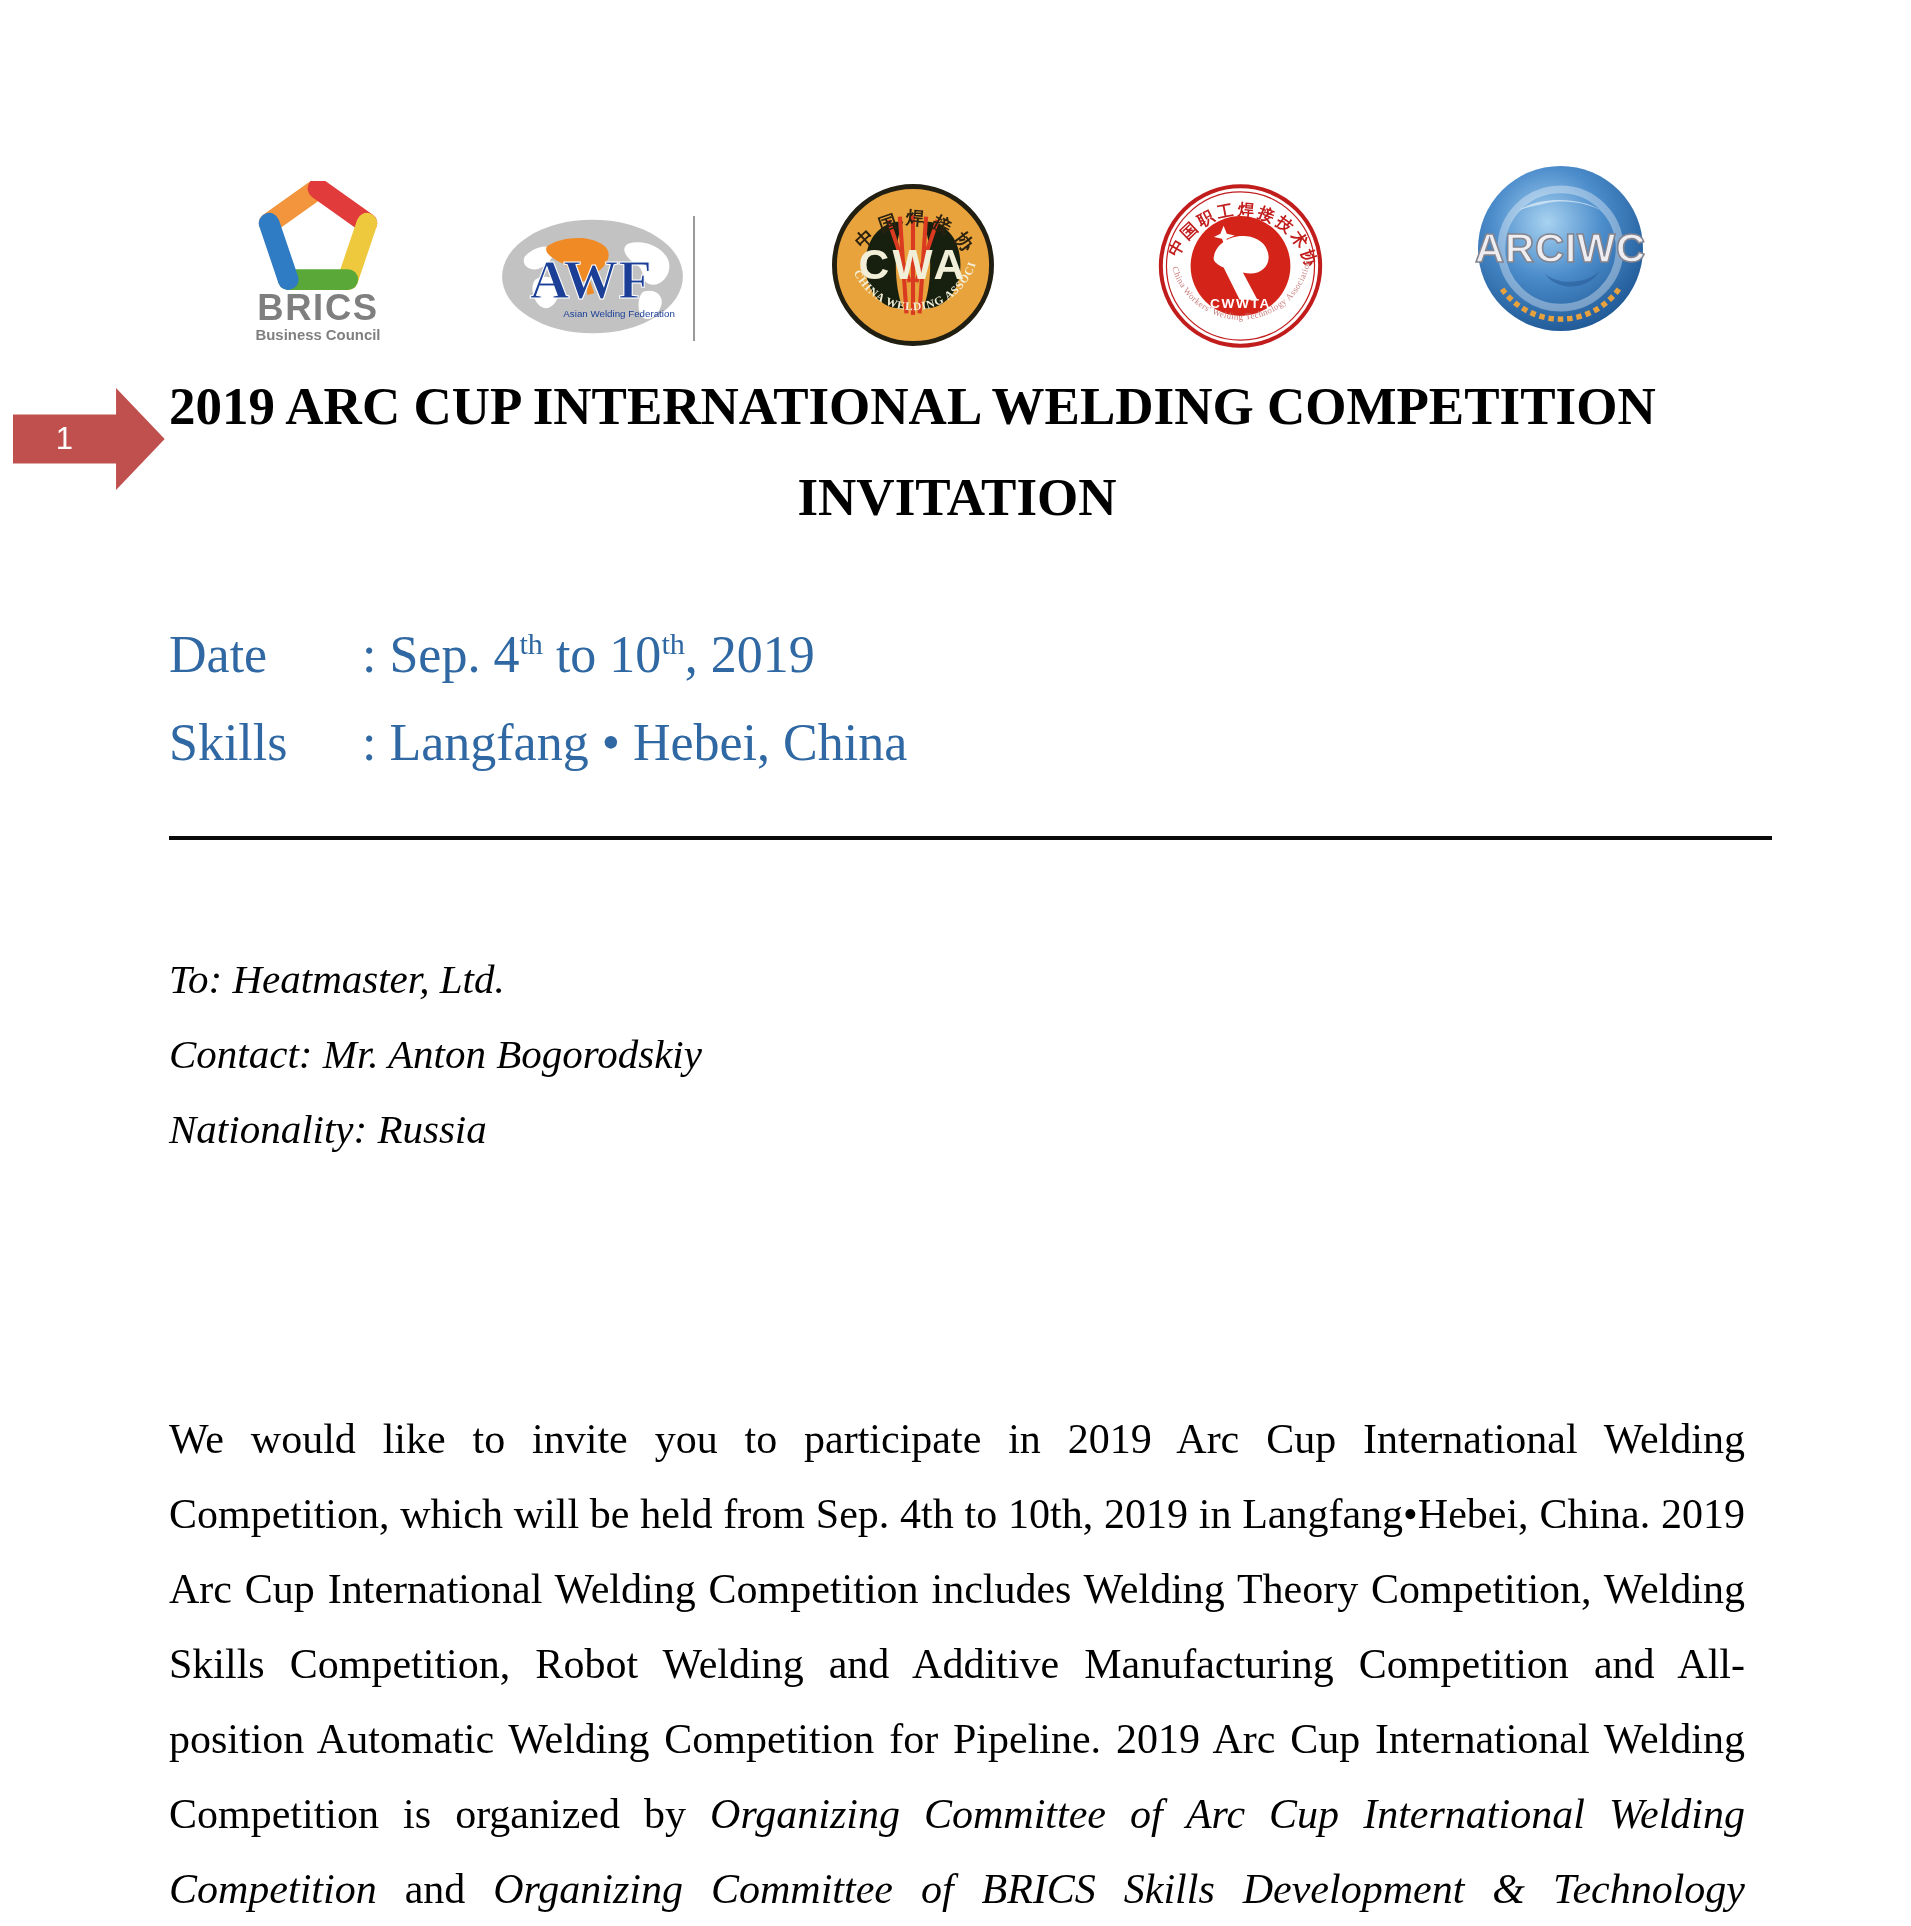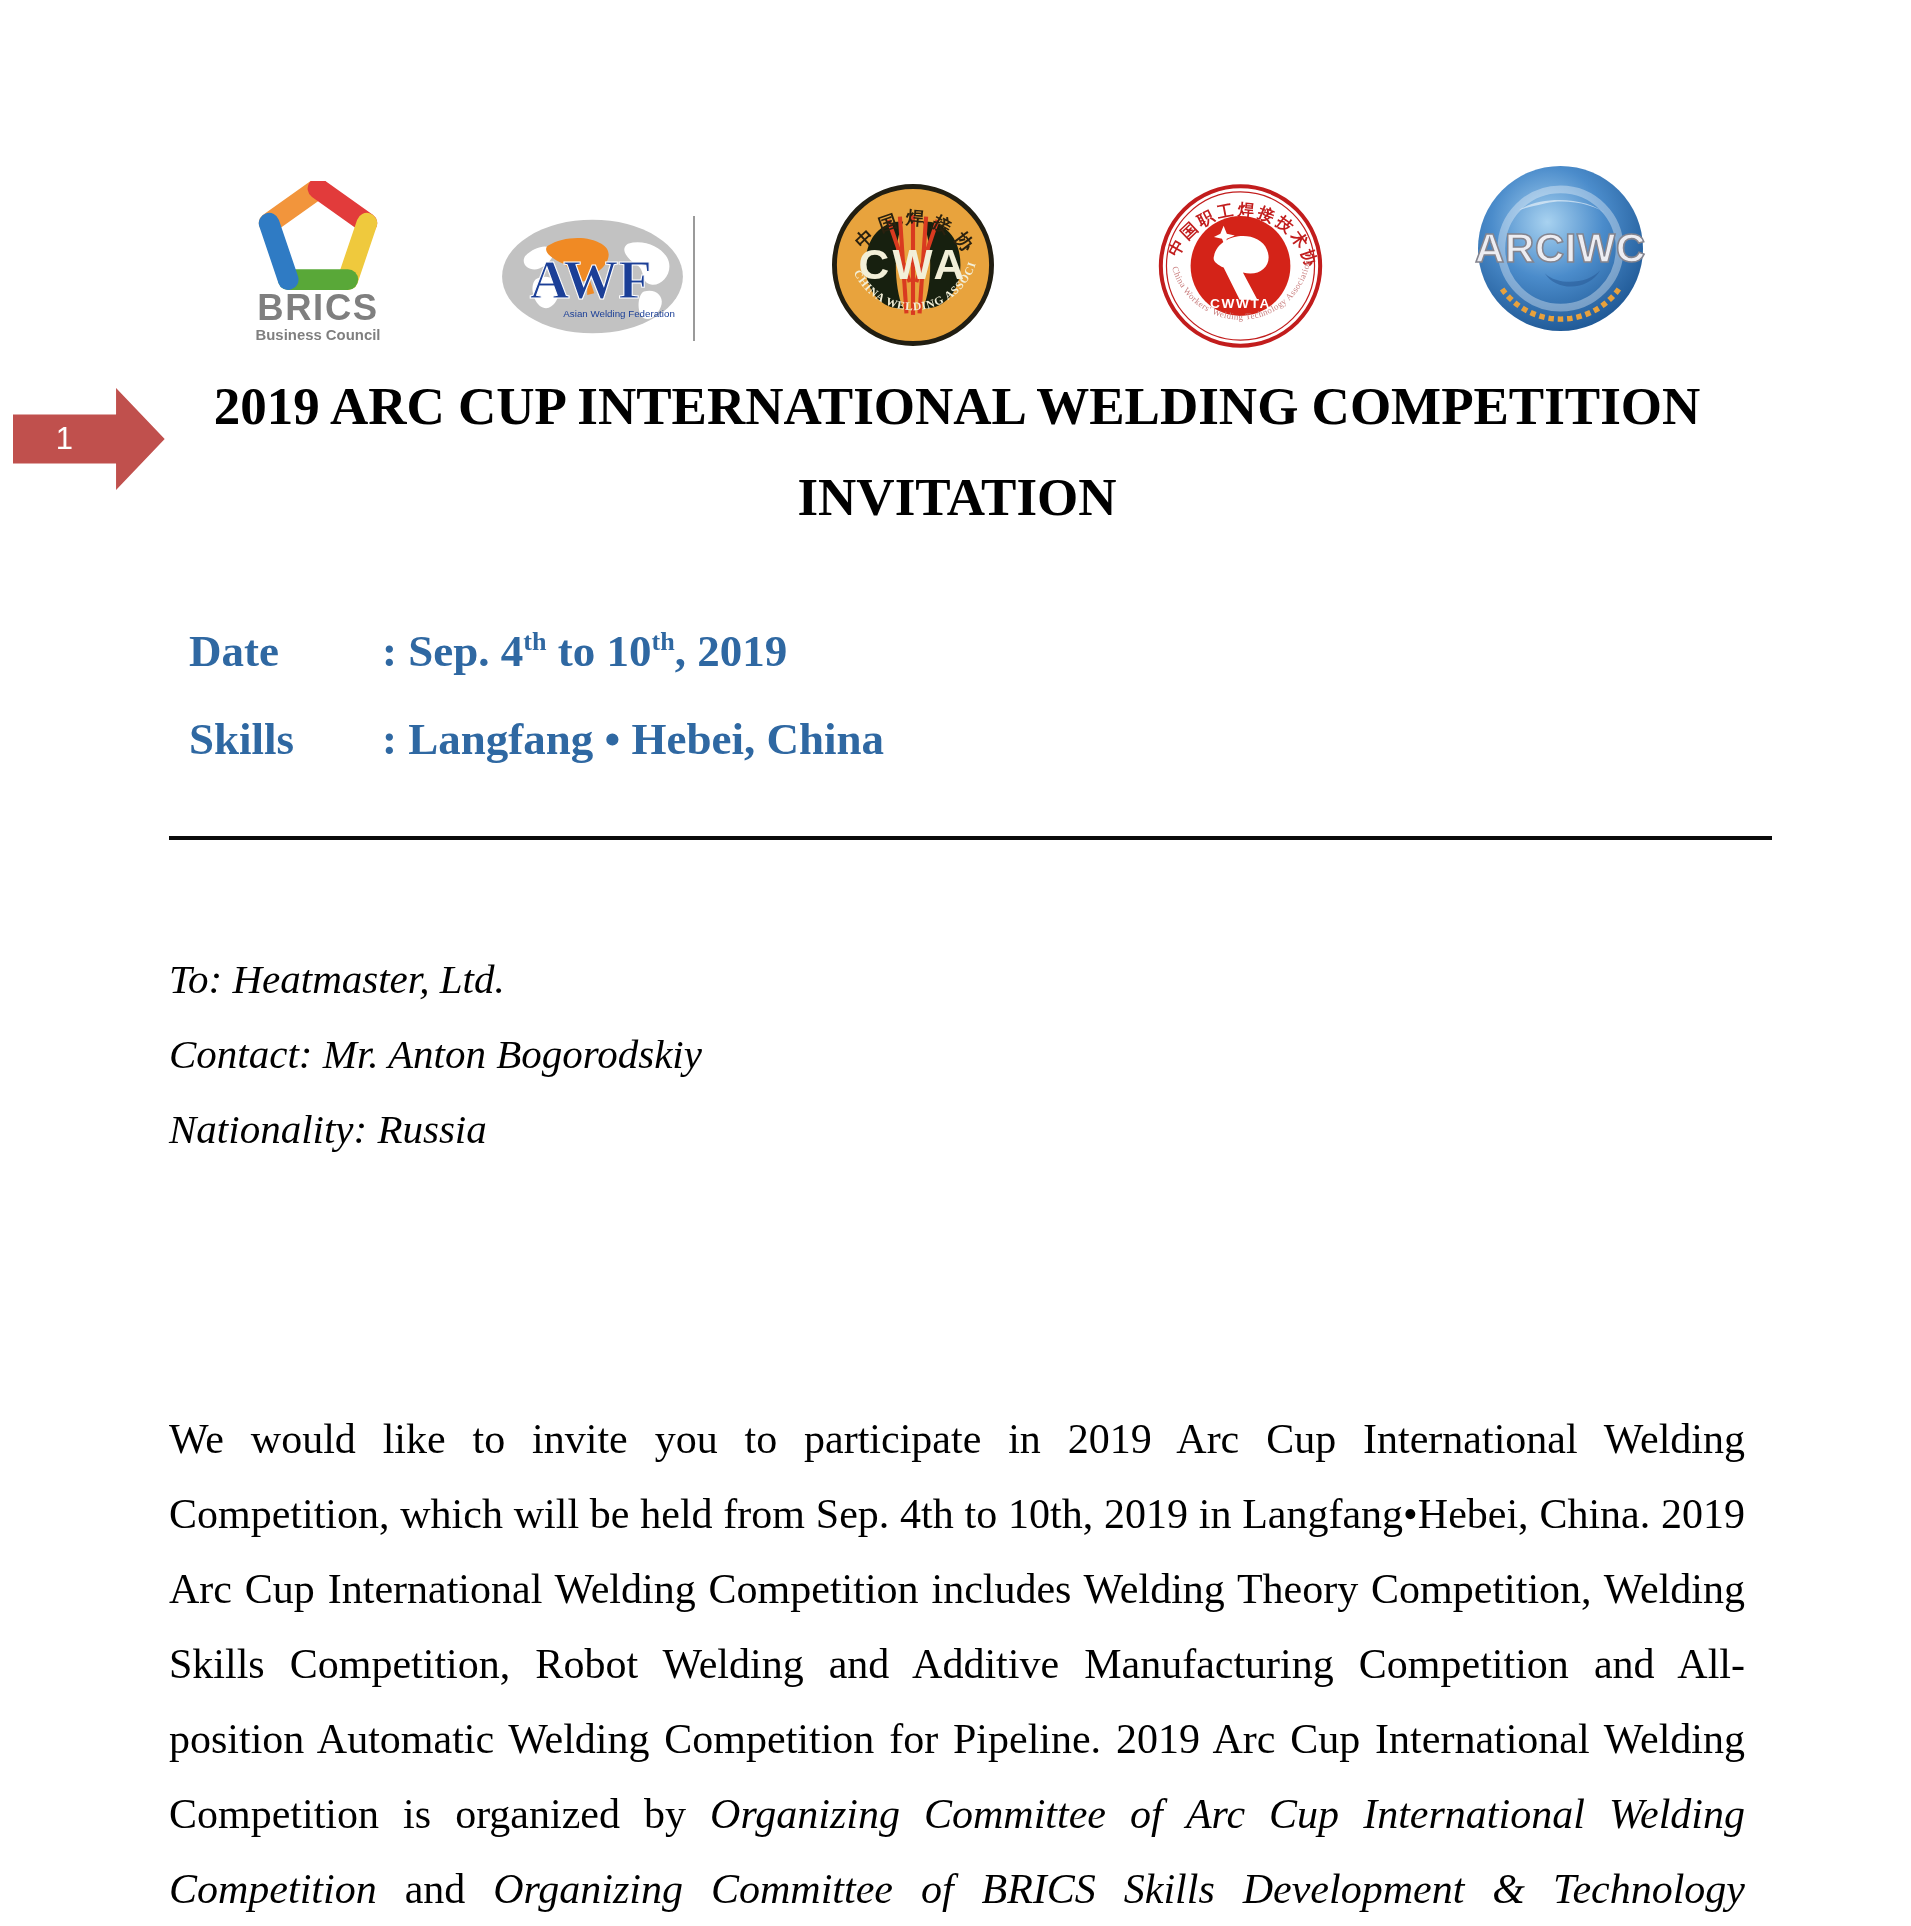--- a/index.html
+++ b/index.html
@@ -21,29 +21,29 @@
   }
   .comment-arrow .num {
     position:absolute; left:0; top:24%; width:68%; height:52%;
     display:flex; align-items:center; justify-content:center;
     color:#fff; font-family:"Liberation Sans", sans-serif; font-size:31px;
   }
 
   
   .doc-title {
     position:absolute; left:169px; top:376px; width:1576px;
-    text-align:center; font-size:53px; font-weight:bold; letter-spacing:0;
+    font-size:53px; font-weight:bold; letter-spacing:0;
   }
   .doc-subtitle {
     position:absolute; left:169px; top:467px; width:1576px;
     text-align:center; font-size:53px; font-weight:bold;
   }
 
   
-  .meta-line { position:absolute; left:169px; width:1579px; color:#2F68A2; font-weight:bold; font-size:45px;margin-left:20px; }
+  .meta-line { position:absolute; left:169px; width:1579px; color:#2F68A2; font-weight:normal; font-size:52px; }
   .meta-line .lbl { display:inline-block; width:193px; }
   .meta-date  { top:625px; }
   .meta-venue { top:713px; }
   .sup { vertical-align:super; font-size:58%; }
 
   .section-divider { position:absolute; left:169px; top:836px; width:1603px; height:3.9px; background:#0a0a0a; }
 
   
   .recipient { position:absolute; left:169px; top:942px; width:1576px; font-style:italic; font-size:41px; }
   .recipient div { height:75px; line-height:75px; }

